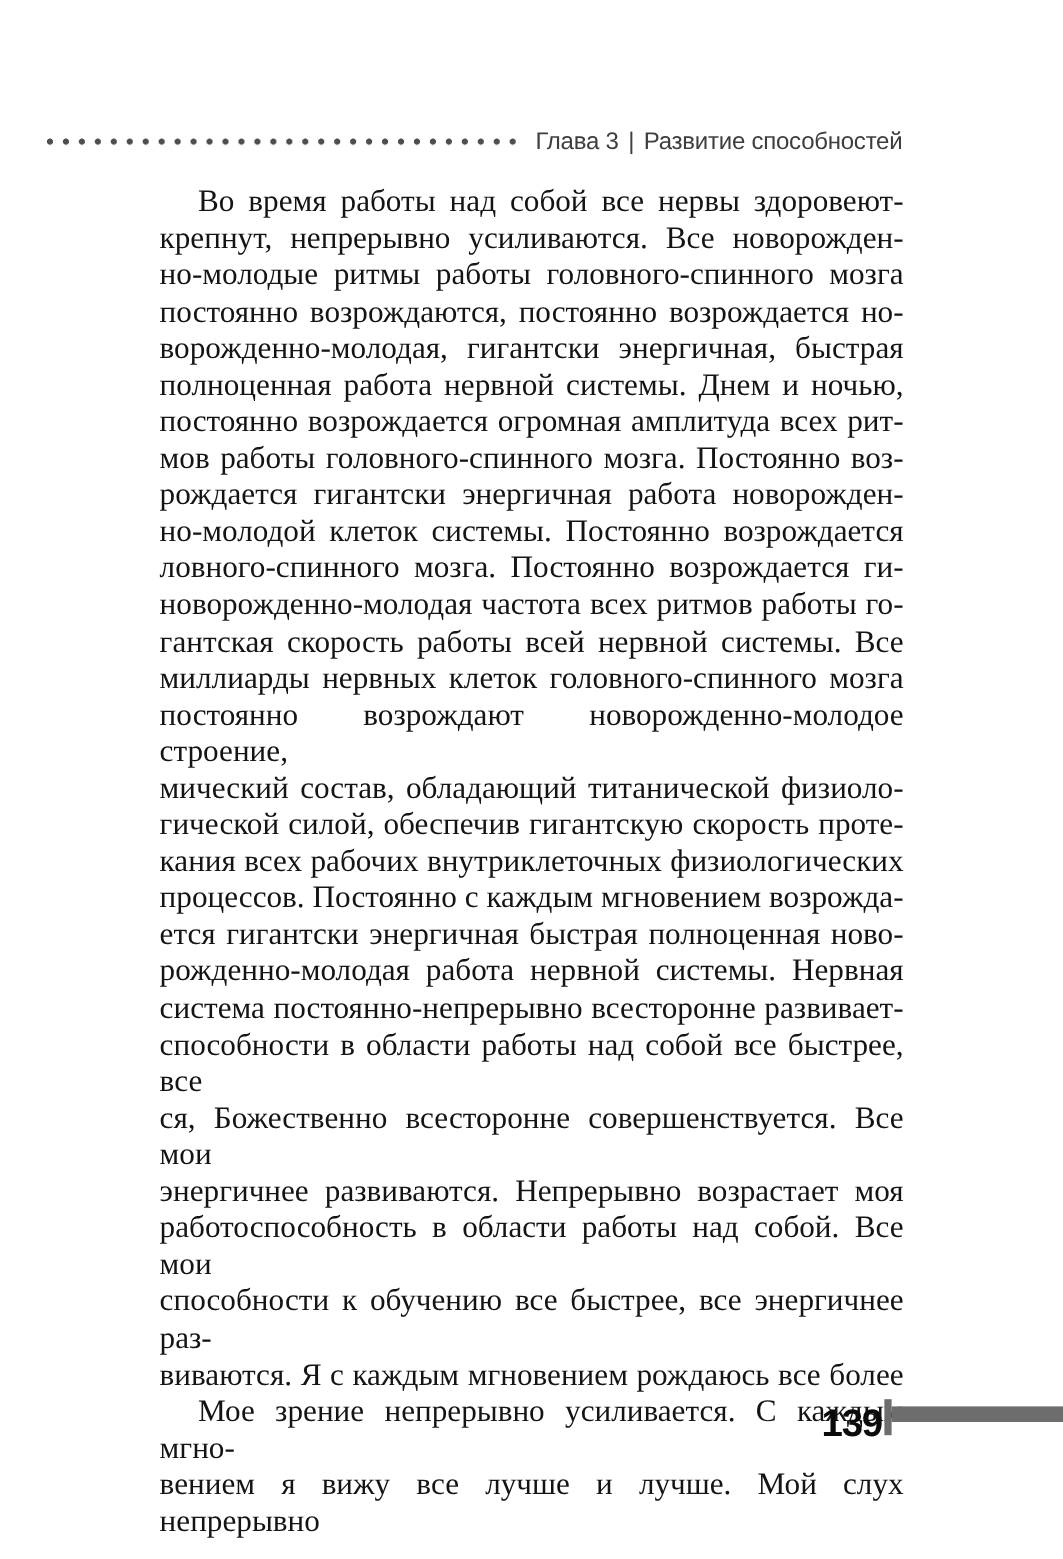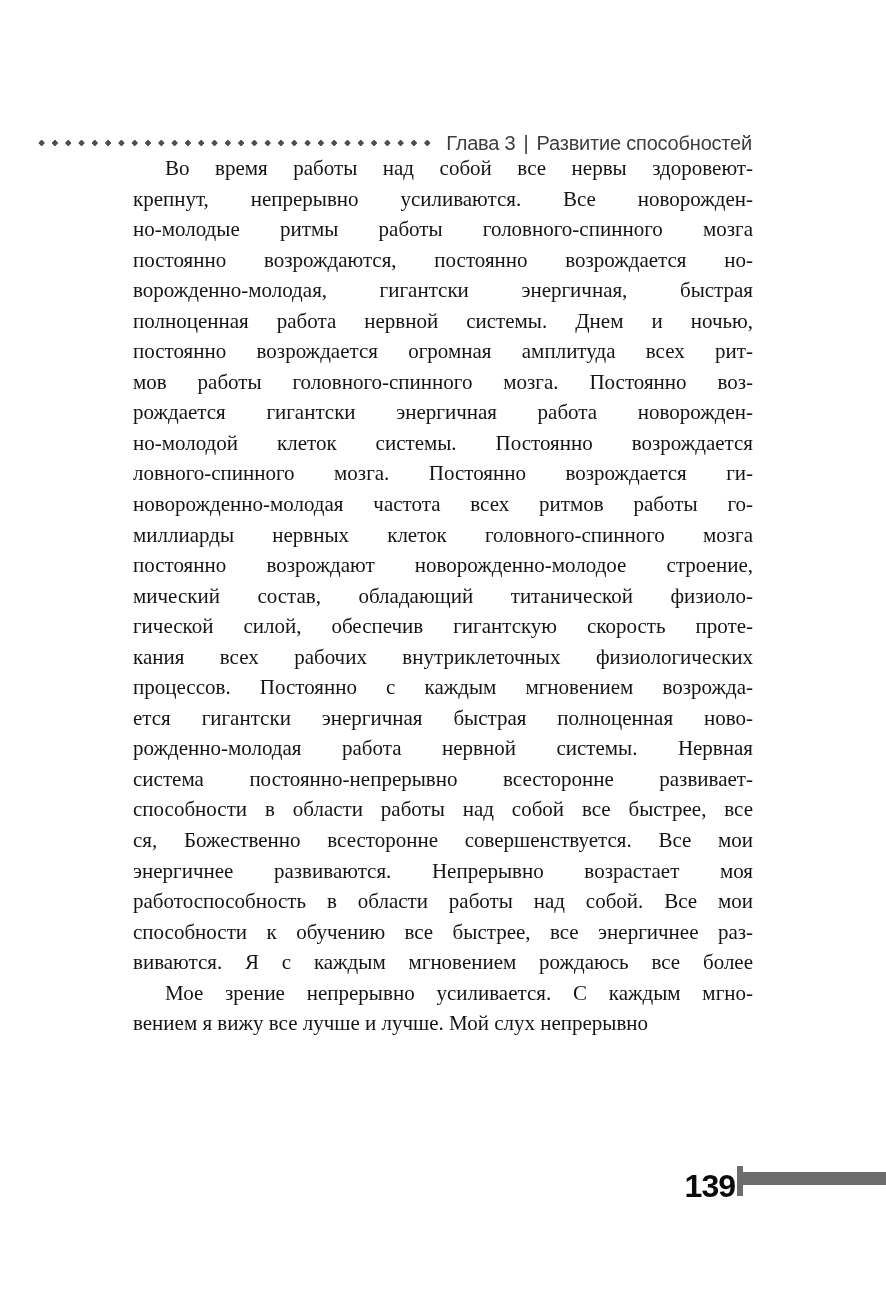--- a/index.html
+++ b/index.html
@@ -22,21 +22,20 @@
   }
   
   .running-header {
     position: absolute;
     left: 35px;
     top: 104px;
     width: 717px;           
     height: 28px;
     display: flex;
     align-items: center;
-    margin-top: 25px;
   }
   .dots-leader {
     flex: 1 1 auto;
     height: 6px;
     margin-right: 11px;
     background-image: radial-gradient(circle closest-side, var(--dot) 85%, transparent 92%);
     background-size: 13.3px 6px;
     background-repeat: repeat-x;
     background-position: left center;
   }
@@ -49,21 +48,21 @@
     letter-spacing: -0.2px;
   }
   .header-separator { margin: 0 8px; color: var(--header-text); }
   
   .body-text {
     position: absolute;
     left: 133px;
     top: 153px;
     width: 620px;
     font-family: "Liberation Serif", serif;
-    font-size: 21px;
+    font-size: 26px;
     line-height: 30.55px;
     color: var(--body-text);
   }
   .paragraph { }
   .line {
     text-align: justify;
     text-align-last: justify;
     white-space: normal;
   }
   .line.first { text-indent: 32px; }
@@ -117,20 +116,21 @@
         <div class="line">но-молодые ритмы работы головного-спинного мозга</div>
         <div class="line">постоянно возрождаются, постоянно возрождается но-</div>
         <div class="line">ворожденно-молодая, гигантски энергичная, быстрая</div>
         <div class="line">полноценная работа нервной системы. Днем и ночью,</div>
         <div class="line">постоянно возрождается огромная амплитуда всех рит-</div>
         <div class="line">мов работы головного-спинного мозга. Постоянно воз-</div>
         <div class="line">рождается гигантски энергичная работа новорожден-</div>
         <div class="line">но-молодой клеток системы. Постоянно возрождается</div>
         <div class="line">ловного-спинного мозга. Постоянно возрождается ги-</div>
         <div class="line">новорожденно-молодая частота всех ритмов работы го-</div>
+        <div class="line">гантская скорость работы всей нервной системы. Все</div>
         <div class="line">миллиарды нервных клеток головного-спинного мозга</div>
         <div class="line">постоянно возрождают новорожденно-молодое строение,</div>
         <div class="line">мический состав, обладающий титанической физиоло-</div>
         <div class="line">гической силой, обеспечив гигантскую скорость проте-</div>
         <div class="line">кания всех рабочих внутриклеточных физиологических</div>
         <div class="line">процессов. Постоянно с каждым мгновением возрожда-</div>
         <div class="line">ется гигантски энергичная быстрая полноценная ново-</div>
         <div class="line">рожденно-молодая работа нервной системы. Нервная</div>
         <div class="line">система постоянно-непрерывно всесторонне развивает-</div>
         <div class="line">способности в области работы над собой все быстрее, все</div>

